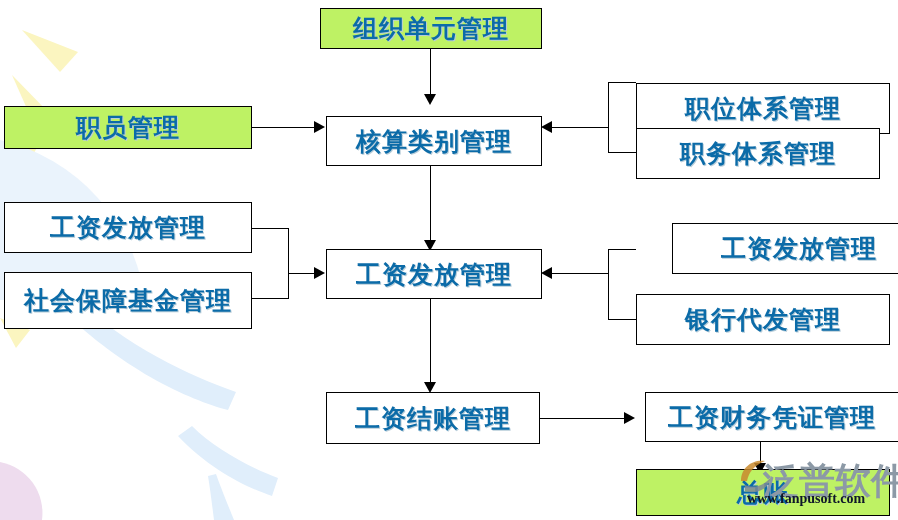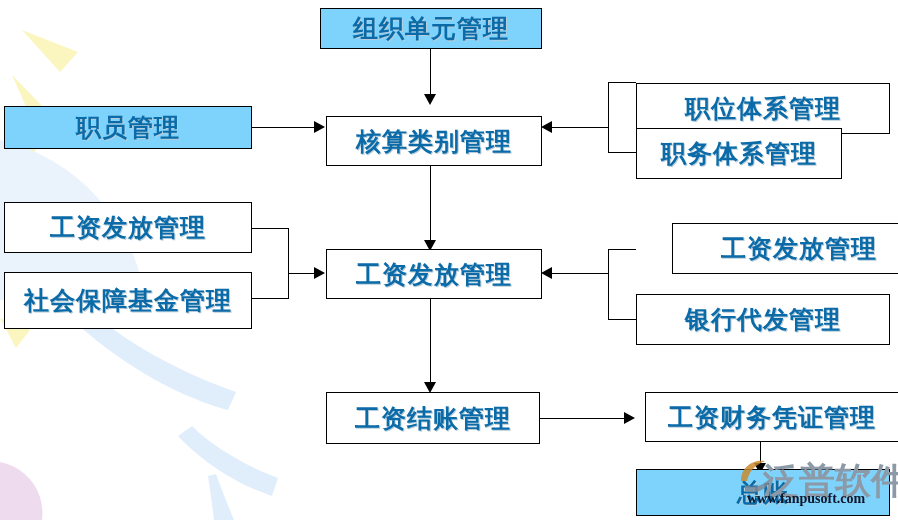--- a/index.html
+++ b/index.html
@@ -31,21 +31,21 @@
     align-items: center;
     justify-content: center;
     color: #0b6ba8;
     font-size: 25px;
     font-weight: bold;
     letter-spacing: 1px;
     white-space: nowrap;
     text-shadow: 1px 1px 0 #b8cdd9;
   }
   .node.white { background: #ffffff; }
-  .node.gray  { background: #7dd3fc; }
+  .node.gray  { background: #bef264; }
 
   .conn {
     position: absolute;
     background: #000000;
   }
   .conn.h { height: 1px; }
   .conn.v { width: 1px; }
 
   .arrow {
     position: absolute;
@@ -152,21 +152,21 @@
   <div class="arrow down" style="left:754px; top:463px;"></div>
 
   <div class="node gray" style="left:320px; top:8px; width:222px; height:41px;">组织单元管理</div>
 
   <div class="node gray" style="left:4px; top:106px; width:248px; height:43px;">职员管理</div>
 
   <div class="node white" style="left:326px; top:104px; width:216px; height:50px;margin-top:12px;">核算类别管理</div>
 
   <div class="node white" style="left:636px; top:56px; width:254px; height:51px;margin-top:27px;">职位体系管理</div>
 
-  <div class="node white" style="left:636px; top:128px; width:206px; height:51px;">职务体系管理</div>
+  <div class="node white" style="left:636px; top:128px; width:244px; height:51px;">职务体系管理</div>
 
   <div class="node white" style="left:4px; top:202px; width:248px; height:51px;">工资发放管理</div>
 
   <div class="node white" style="left:4px; top:272px; width:248px; height:57px;">社会保障基金管理</div>
 
   <div class="node white" style="left:326px; top:249px; width:216px; height:50px;">工资发放管理</div>
 
   <div class="node white" style="left:672px; top:223px; width:254px; height:51px;">工资发放管理</div>
 
   <div class="node white" style="left:636px; top:294px; width:254px; height:51px;">银行代发管理</div>

